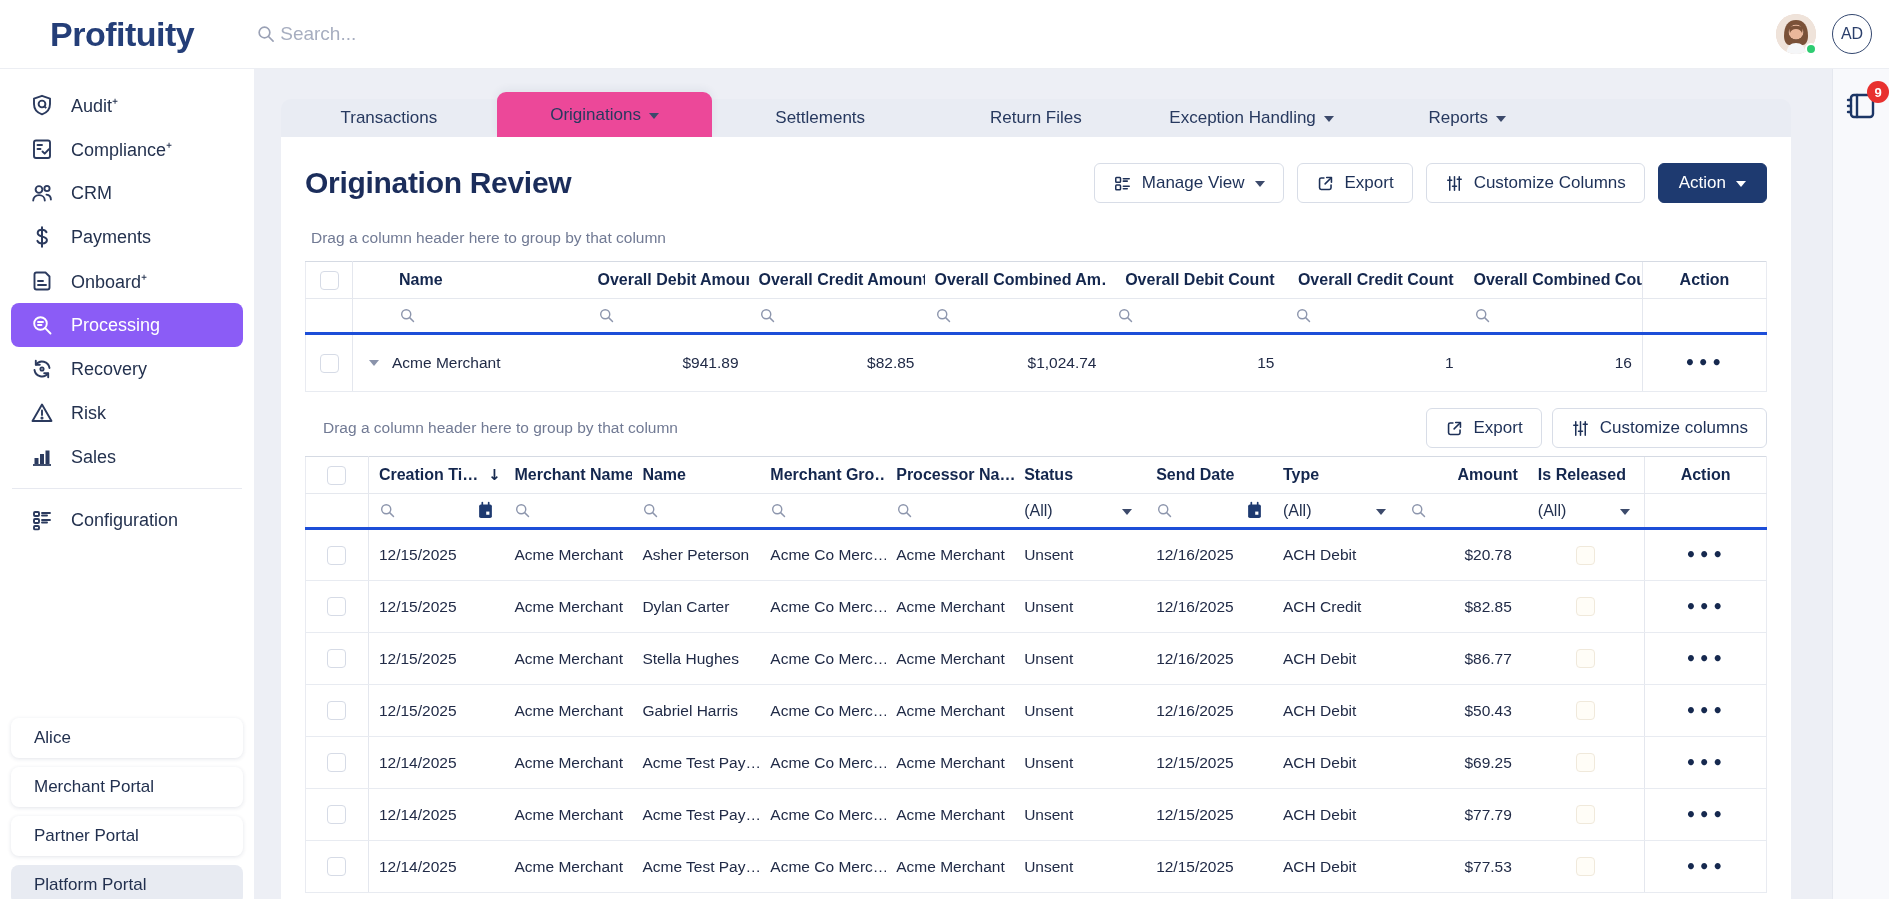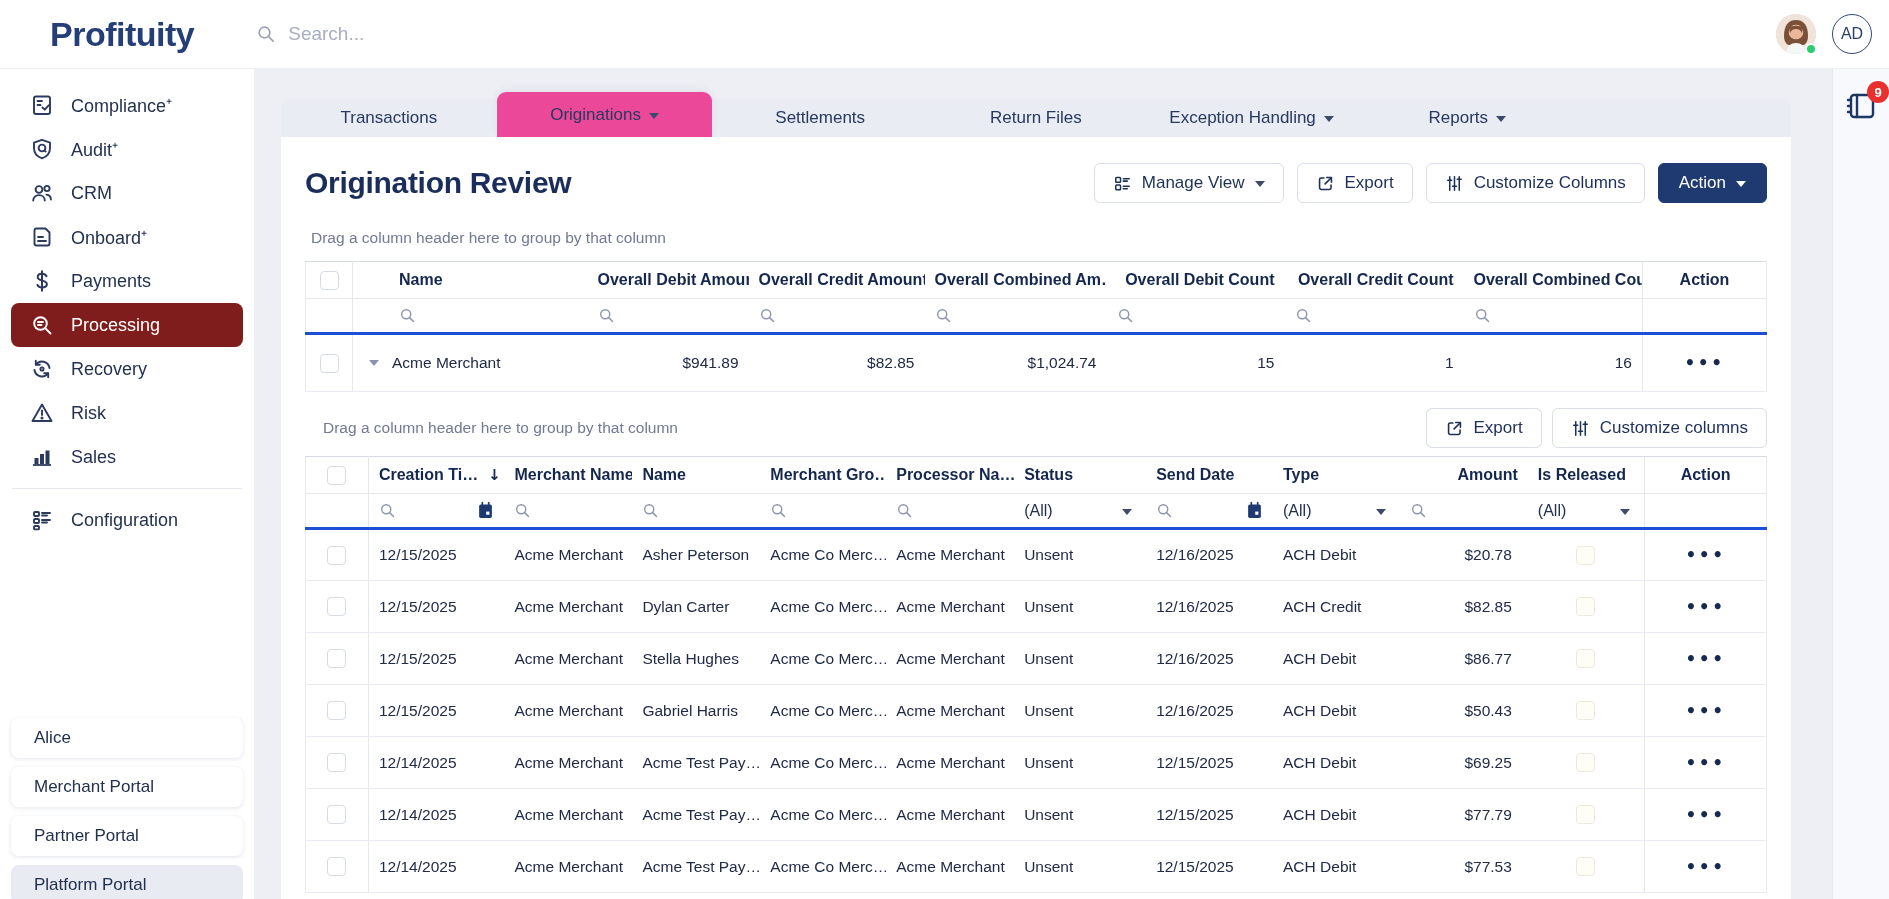--- a/index.html
+++ b/index.html
@@ -11,21 +11,21 @@
   }
   svg { display:block; }
 
   
   .topbar {
     position:absolute; top:0; left:0; width:1889px; height:69px;
     background:#fff; border-bottom:1px solid #eceef3;
     display:flex; align-items:center; z-index:30;
   }
   .logo { margin-left:50px; font-size:34px; font-weight:700; color:#243e78; letter-spacing:-0.5px; }
-  .searchwrap { margin-left:62px; display:flex; align-items:center; gap:12px; }
+  .searchwrap { margin-left:62px; display:flex; align-items:center; gap:4px; }
   .searchwrap input {
     border:none; outline:none; background:transparent;
     font-family:"Liberation Sans", sans-serif;
     font-size:19px; color:#3a4461; width:320px;
   }
   .searchwrap input::placeholder { color:#a7aec0; }
   .top-right { margin-left:auto; margin-right:17px; display:flex; align-items:flex-start; gap:16px; }
   .avatar { position:relative; width:40px; height:40px; border-radius:50%; background:#e9d7cd; cursor:pointer; }
   .presence { position:absolute; right:-1px; bottom:-1px; width:12px; height:12px; border-radius:50%; background:#2ecc71; border:2px solid #fff; }
   .initials {
@@ -51,21 +51,21 @@
   .sidebar {
     position:absolute; top:69px; left:0; width:254px; height:830px;
     background:#fff; display:flex; flex-direction:column; padding-top:14px;
   }
   .nav-item {
     height:44px; margin:0 11px; padding-left:19px; border-radius:8px;
     display:flex; align-items:center; gap:17px; cursor:pointer;
     font-size:18px; color:#24324f;
   }
   .nav-item .ic { width:24px; height:24px; color:#2b3a5e; flex:none; }
-  .nav-item.active { background:#7f1d1d; color:#fff; }
+  .nav-item.active { background:#8b5cf6; color:#fff; }
   .nav-item.active .ic { color:#fff; }
   .side-div { border-top:1px solid #e7e9f0; margin:9px 12px; }
   .side-spacer { flex:1; }
   .portals { margin:0 11px -6px; display:flex; flex-direction:column; gap:9px; }
   .portal {
     height:40px; background:#fff; border-radius:8px;
     box-shadow:0 1px 4px rgba(23,43,84,0.12);
     display:flex; align-items:center; padding-left:23px;
     font-size:17px; color:#22304f; cursor:pointer;
   }
@@ -324,47 +324,47 @@
     <svg width="32" height="30" style="color:#1c3666">
         <use href="#i-panel"></use>
       </svg>
     <span class="badge">9</span>
   </div>
 </aside>
 
 <nav class="sidebar">
   <div class="nav-item">
     <svg class="ic">
+        <use href="#i-shield"></use>
+      </svg>
+    <span>Audit⁺</span>
+  </div>
+  <div class="nav-item">
+    <svg class="ic">
         <use href="#i-clip"></use>
       </svg>
     <span>Compliance⁺</span>
   </div>
   <div class="nav-item">
     <svg class="ic">
-        <use href="#i-shield"></use>
-      </svg>
-    <span>Audit⁺</span>
-  </div>
-  <div class="nav-item">
-    <svg class="ic">
         <use href="#i-users"></use>
       </svg>
     <span>CRM</span>
   </div>
   <div class="nav-item">
     <svg class="ic">
+        <use href="#i-dollar"></use>
+      </svg>
+    <span>Payments</span>
+  </div>
+  <div class="nav-item">
+    <svg class="ic">
         <use href="#i-doc"></use>
       </svg>
     <span>Onboard⁺</span>
-  </div>
-  <div class="nav-item">
-    <svg class="ic">
-        <use href="#i-dollar"></use>
-      </svg>
-    <span>Payments</span>
   </div>
   <div class="nav-item active">
     <svg class="ic">
         <use href="#i-procsearch"></use>
       </svg>
     <span>Processing</span>
   </div>
   <div class="nav-item">
     <svg class="ic">
         <use href="#i-refresh"></use>

